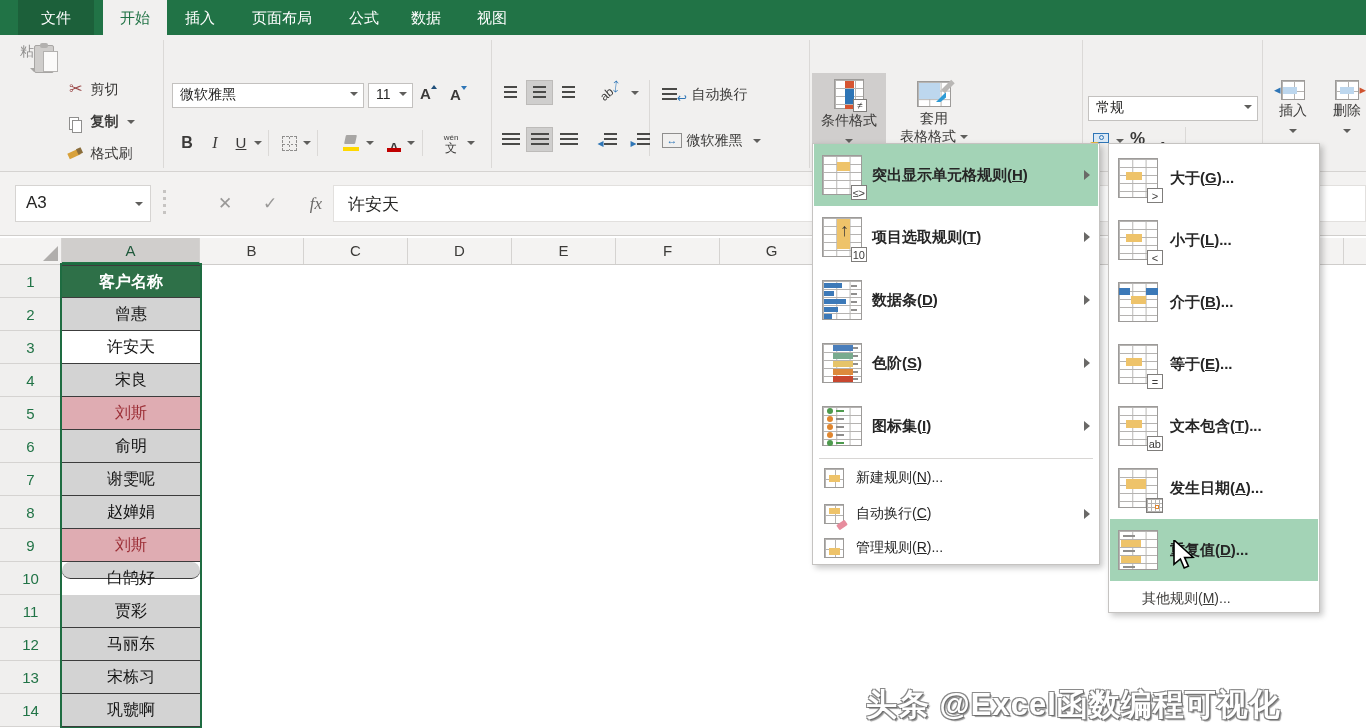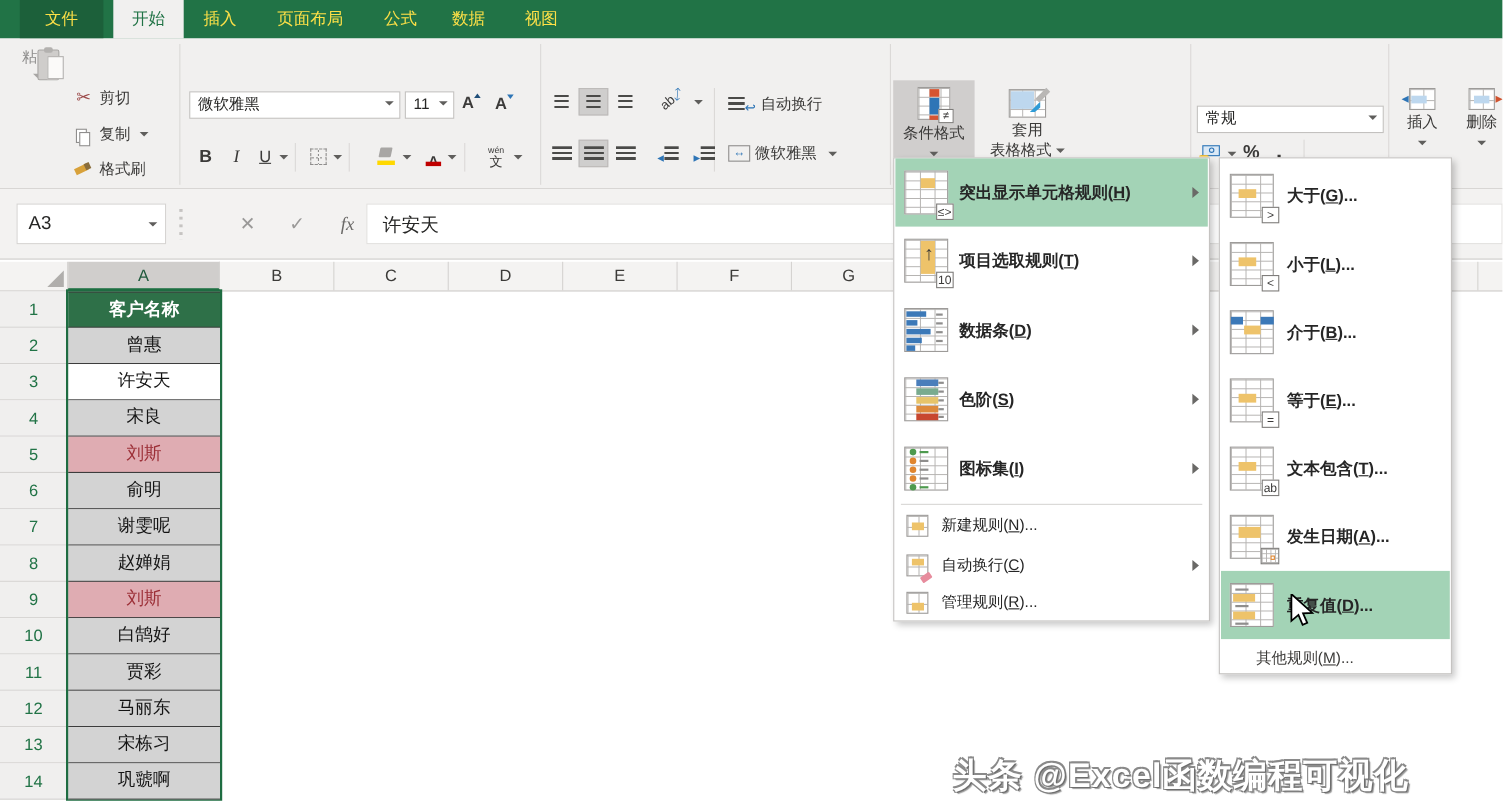--- a/index.html
+++ b/index.html
@@ -2,21 +2,21 @@
 <html><head>
 <meta charset="utf-8">
 <style>
   * { margin:0; padding:0; box-sizing:border-box; }
   html,body { width:1366px; height:728px; overflow:hidden; }
   body { font-family:"Liberation Sans","DejaVu Sans",sans-serif; background:#fff; position:relative; }
   #app { position:absolute; inset:0; width:1366px; height:728px; background:#fff; }
 
   
   .tabbar { position:absolute; left:0; top:0; width:1366px; height:35px; background:#217346; }
-  .tab { position:absolute; top:0; height:35px; line-height:35px; color:#fde047; font-size:15px; text-align:center; cursor:default; }
+  .tab { position:absolute; top:0; height:35px; line-height:35px; color:#ffffff; font-size:15px; text-align:center; cursor:default; }
   .tab-file { left:18px; width:76px; background:#1c603a; }
   .tab-active { background:#f1f0ef; color:#217346; }
   .tellme { position:absolute; left:540px; top:0; height:35px; line-height:35px; color:#d9e8df; font-size:15px; }
   .bulb { color:#e8f1ec; margin-right:8px; font-size:14px; }
 
   
   .ribbon { position:absolute; left:0; top:35px; width:1366px; height:137px; background:#f1f0ef; border-bottom:1px solid #d5d3d1; }
   .gsep { position:absolute; top:5px; height:128px; width:1px; background:#dbd9d7; }
   .glabel { position:absolute; top:146px; font-size:12px; color:#5c5b59; text-align:center; }
   .launcher { position:absolute; top:149px; width:10px; height:10px; border-right:1px solid #8f8e8d; border-bottom:1px solid #8f8e8d; }
@@ -180,21 +180,21 @@
 
     <div class="vbtn" style="left:8px;top:8px;width:52px;">
       <span class="paste-ico"><span class="board"></span><span class="clip"></span><span class="page"></span></span>
       <div class="bl" style="color:#8f8e8d;">粘贴</div>
       <span class="caret" style="border-top-color:#a8a6a4;"></span>
     </div>
     <div class="cutrow" style="top:42px;">
       <span class="ig" style="color:#9c4a4a;">✂</span>
       <span class="rbtn-txt">剪切</span>
     </div>
-    <div class="cutrow" style="top:74px;">
+    <div class="cutrow" style="top:74px;font-weight:bold;">
       <span class="ig" style="position:relative;">
         <span style="position:absolute;left:3px;top:-9px;width:10px;height:13px;border:1px solid #8f8e8d;background:#fff;"></span>
         <span style="position:absolute;left:6px;top:-6px;width:10px;height:13px;border:1px solid #8f8e8d;background:#fff;"></span>
       </span>
       <span class="rbtn-txt">复制</span>
       <span class="caret" style="margin-left:4px;"></span>
     </div>
     <div class="cutrow" style="top:106px;">
       <span class="ig" style="position:relative;">
         <span style="position:absolute;left:2px;top:-7px;width:12px;height:6px;background:#d8a13a;transform:rotate(-25deg);"></span>
@@ -386,21 +386,21 @@
 
     <div class="cellA hdr" style="top:265px;height:33px;line-height:32px;">客户名称</div>
     <div class="cellA" style="top:298px;height:33px;line-height:32px;">曾惠</div>
     <div class="cellA active" style="top:331px;height:33px;line-height:32px;">许安天</div>
     <div class="cellA" style="top:364px;height:33px;line-height:32px;">宋良</div>
     <div class="cellA dup" style="top:397px;height:33px;line-height:32px;">刘斯</div>
     <div class="cellA" style="top:430px;height:33px;line-height:32px;">俞明</div>
     <div class="cellA" style="top:463px;height:33px;line-height:32px;">谢雯呢</div>
     <div class="cellA" style="top:496px;height:33px;line-height:32px;">赵婵娟</div>
     <div class="cellA dup" style="top:529px;height:33px;line-height:32px;">刘斯</div>
-    <div class="cellA" style="top:562px;height:33px;line-height:32px;">白鹄好</div>
+    <div class="cellA" style="top:562px;height:17px;line-height:32px;border-radius:16px;">白鹄好</div>
     <div class="cellA" style="top:595px;height:33px;line-height:32px;">贾彩</div>
     <div class="cellA" style="top:628px;height:33px;line-height:32px;">马丽东</div>
     <div class="cellA" style="top:661px;height:33px;line-height:32px;">宋栋习</div>
     <div class="cellA" style="top:694px;height:33px;line-height:32px;">巩虢啊</div>
     <div class="selborder"></div>
   </div>
 
   <div class="watermark">头条 @Excel函数编程可视化</div>
 
   <div class="menu mainmenu">

